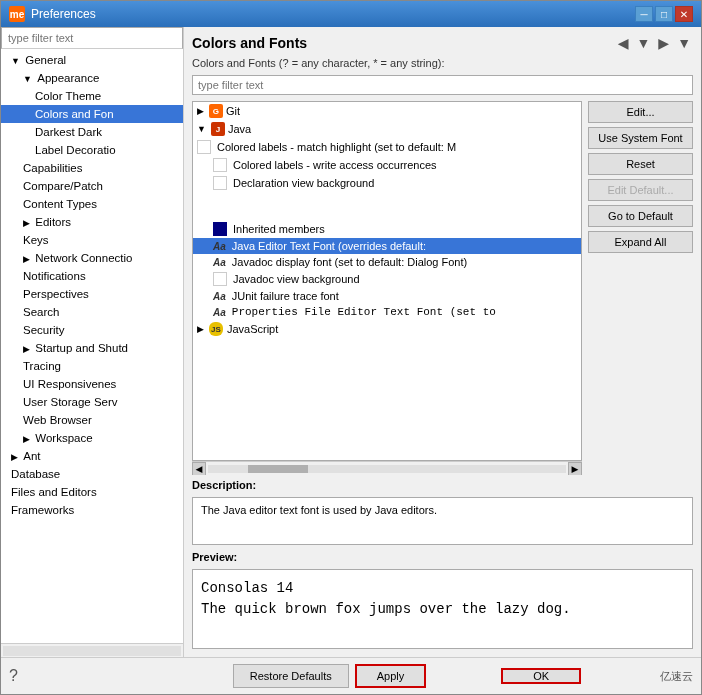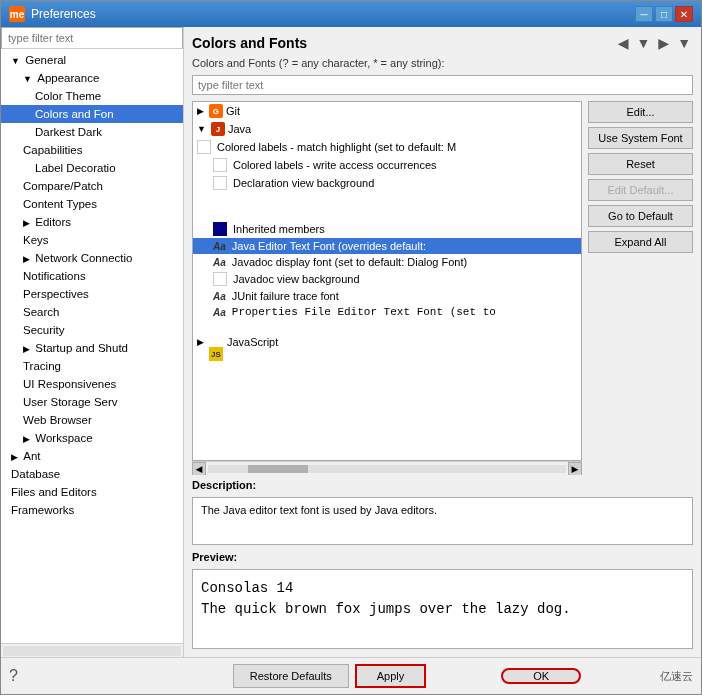--- a/index.html
+++ b/index.html
@@ -208,23 +208,22 @@
       background: #cc3300;
       color: white;
       font-weight: bold;
       border-radius: 2px;
       font-size: 8px;
     }
     .js-icon {
       background: #e8c000;
       color: #333;
       font-weight: bold;
-      border-radius: 0;
+      border-radius: 6px;
       font-size: 8px;
-      margin-top: 25px;
     }
     .aa-icon {
       color: #333;
       font-style: italic;
       font-size: 10px;
       font-weight: bold;
     }
     .blank-icon {
       width: 14px;
       height: 14px;
@@ -395,25 +394,25 @@
         </div>
         <div class="tree-item indent3">
           <span class="label">Color Theme</span>
         </div>
         <div class="tree-item indent3 selected">
           <span class="label">Colors and Fon</span>
         </div>
         <div class="tree-item indent3">
           <span class="label">Darkest Dark</span>
         </div>
-        <div class="tree-item indent2">
-          <span class="label">Capabilities</span>
-        </div>
         <div class="tree-item indent3">
           <span class="label">Label Decoratio</span>
+        </div>
+        <div class="tree-item indent2">
+          <span class="label">Capabilities</span>
         </div>
         <div class="tree-item indent2">
           <span class="label">Compare/Patch</span>
         </div>
         <div class="tree-item indent2">
           <span class="label">Content Types</span>
         </div>
         <div class="tree-item indent2">
           <span class="triangle closed"></span>
           <span class="label">Editors</span>
@@ -596,17 +595,17 @@
     </div>
   </div>
 
   <div class="bottom-bar">
     <div style="flex:1; display:flex; align-items:center;">
       <span style="font-size:16px; cursor:pointer; color:#555;">?</span>
     </div>
     <button class="bottom-btn">Restore Defaults</button>
     <button class="bottom-btn apply">Apply</button>
     <div style="flex:1; display:flex; justify-content:center;">
-      <button class="bottom-btn ok" style="padding: 0 30px; border-radius: 12px;">OK</button>
+      <button class="bottom-btn ok" style="padding: 0 30px;">OK</button>
     </div>
     <div style="margin-left: 4px; color:#555; font-size:11px;">亿速云</div>
   </div>
 </div>
 
 </body></html>

